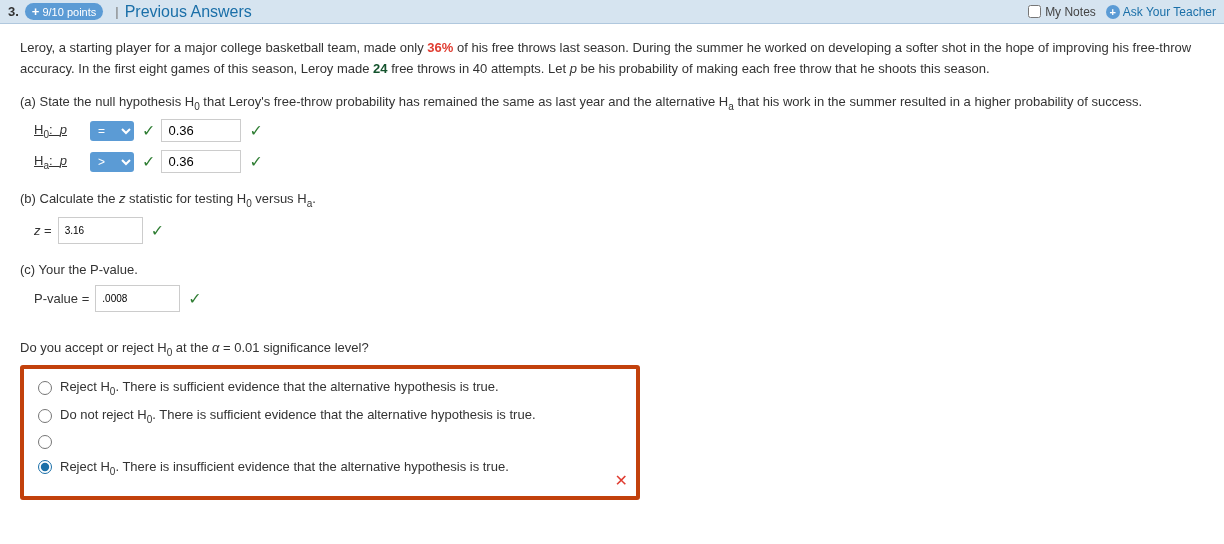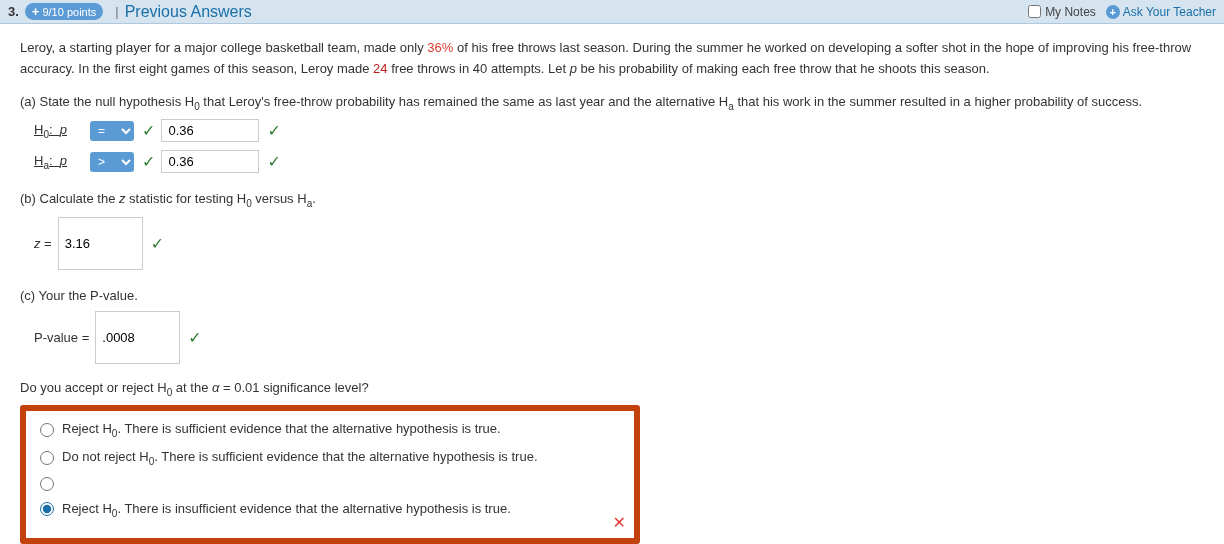--- a/index.html
+++ b/index.html
@@ -45,22 +45,22 @@
       padding: 14px 20px;
       max-width: 1224px;
     }
 
     
     .problem-text {
       font-size: 13px;
       line-height: 1.6;
       margin-bottom: 14px;
     }
-    .highlight-red { color: #e03c31; font-weight: normal; }
-    .highlight-blue { color: #b91c1c; font-weight: normal; }
+    .highlight-red { color: #e03c31; font-weight: bold; }
+    .highlight-blue { color: #14532d; font-weight: bold; }
 
     
     .part-label {
       font-size: 13px;
       margin-bottom: 8px;
     }
 
     
     .hypothesis-row {
       display: flex;
@@ -79,48 +79,48 @@
       padding: 2px 4px;
       font-size: 12px;
       cursor: pointer;
       min-width: 44px;
     }
     .check-green { color: #2e7d32; font-size: 16px; margin-left: 2px; }
     .hyp-input {
       border: 1px solid #ccc;
       padding: 3px 6px;
       font-size: 13px;
-      width: 98px;
+      width: 80px;
     }
 
     
     .answer-row {
       display: flex;
       align-items: center;
       gap: 6px;
       margin-left: 14px;
       margin-bottom: 6px;
       margin-top: 4px;
     }
     .answer-label { font-size: 13px; }
     .answer-input {
       border: 1px solid #ccc;
-      padding: 18px 6px;
-      font-size: 13px;
+      padding: 7px 6px;
+      font-size: 10px;
       width: 85px;
     }
 
     
     .significance-question {
-      margin-top: 16px;
+      margin-top: 28px;
       margin-bottom: 8px;
       font-size: 13px;
     }
     .radio-group {
-      border: 6px solid #c2410c;
+      border: 4px solid #c2410c;
       border-radius: 3px;
       padding: 10px 14px;
       max-width: 620px;
       position: relative;
     }
     .radio-option {
       display: flex;
       align-items: center;
       gap: 8px;
       margin-bottom: 10px;

